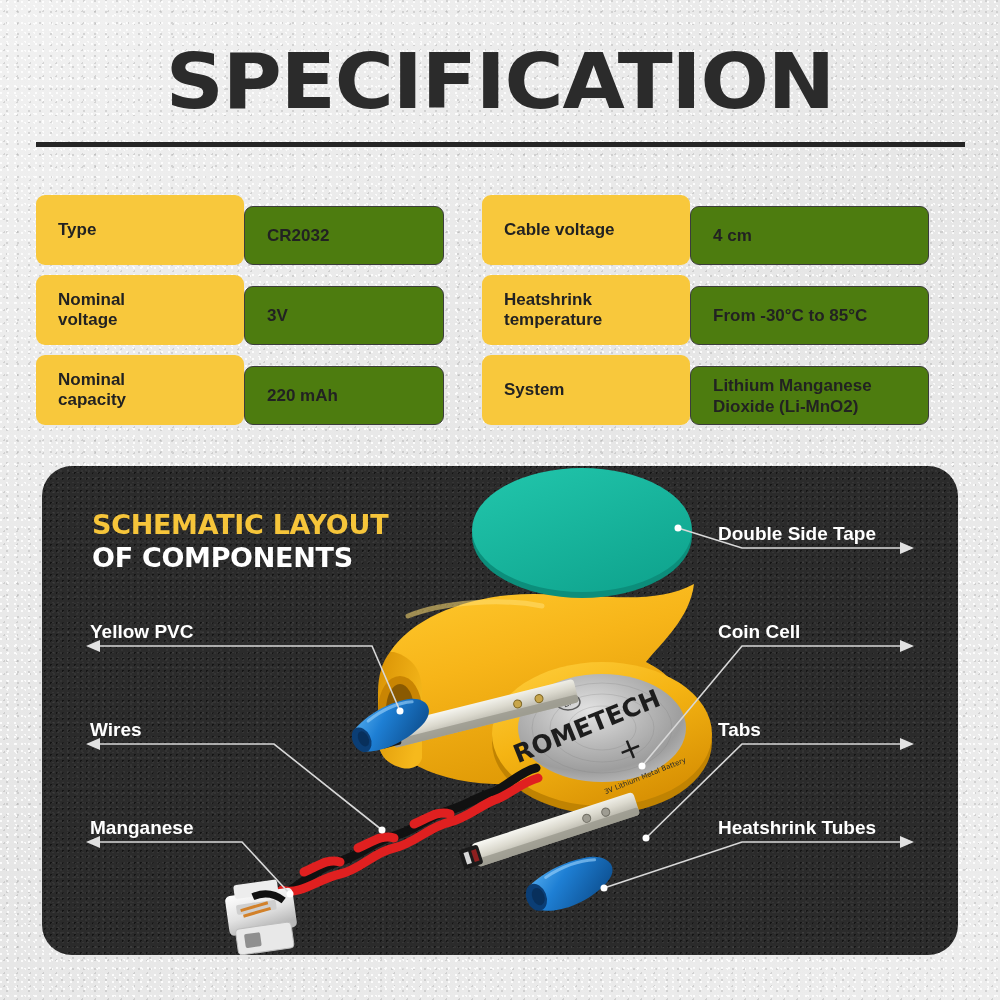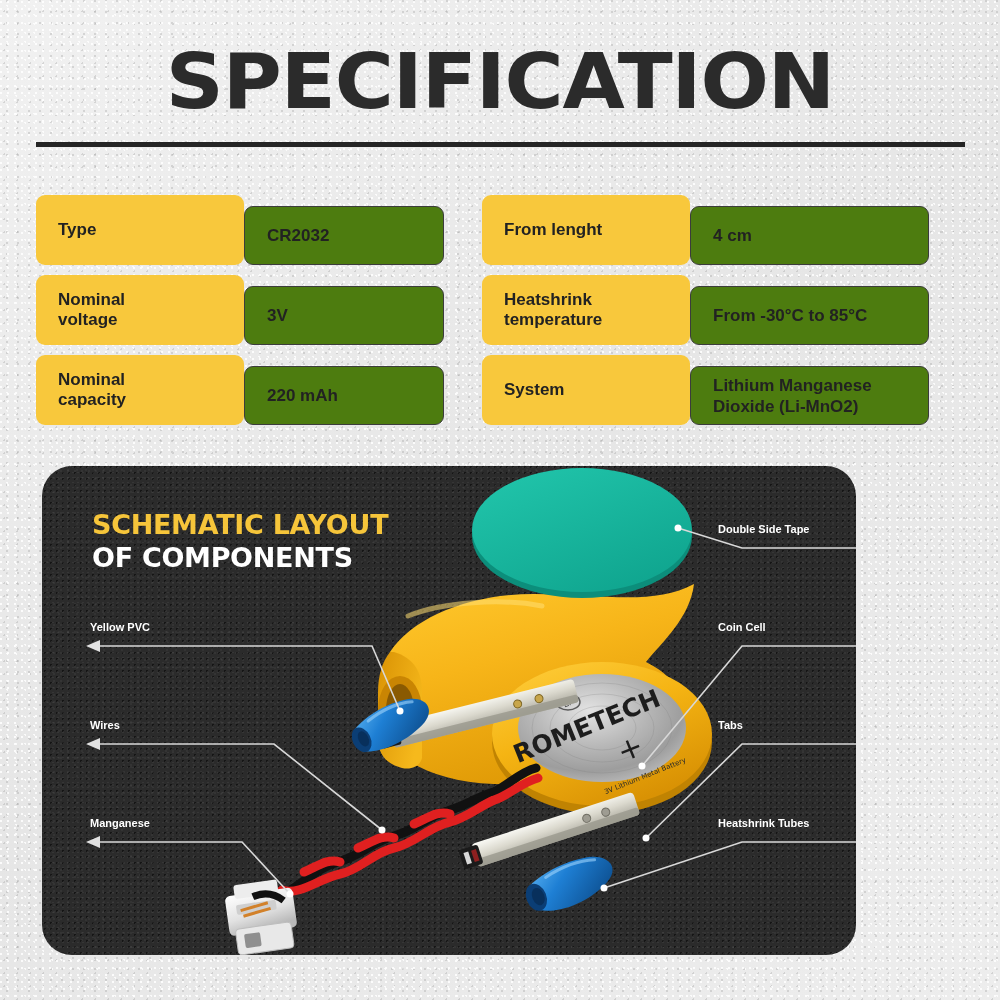--- a/index.html
+++ b/index.html
@@ -86,21 +86,21 @@
     margin-top: 11px;
   }
   .pill .txt { white-space: pre-line; }
   .spacer { }
 
   
   .panel {
     position: absolute;
     left: 42px;
     top: 466px;
-    width: 814px;
+    width: 916px;
     height: 489px;
     border-radius: 30px;
     background-color: #2b2b2b;
     background-image:
       radial-gradient(circle at 20% 30%, rgba(255,255,255,.05) 0 1px, transparent 1px),
       radial-gradient(circle at 70% 70%, rgba(255,255,255,.045) 0 1px, transparent 1px),
       radial-gradient(circle at 45% 15%, rgba(0,0,0,.5) 0 1px, transparent 1px),
       radial-gradient(circle at 88% 44%, rgba(255,255,255,.04) 0 1px, transparent 1px);
     background-size: 5px 5px, 7px 7px, 6px 6px, 9px 9px;
     overflow: hidden;
@@ -115,21 +115,21 @@
     line-height: 33px;
     letter-spacing: -0.3px;
   }
   .panel-heading .l1 { color: #f6c53a; display: block; }
   .panel-heading .l2 { color: #ffffff; display: block; }
 
   
   .callout {
     position: absolute;
     color: #fff;
-    font-size: 11px;
+    font-size: 19px;
     font-weight: bold;
     white-space: nowrap;
   }
   .callout.left  { text-align: center; }
   .callout.right { text-align: left; }
 
   svg.leaders {
     position: absolute;
     inset: 0;
     width: 916px;
@@ -152,21 +152,21 @@
 <div class="spec-grid">
 
   <div class="pill label">
     <span class="txt">Type</span>
     </div>
   <div class="pill value">
     <span class="txt">CR2032</span>
     </div>
   <div class="spacer"></div>
   <div class="pill label">
-    <span class="txt">From lenght</span>
+    <span class="txt">Cable voltage</span>
     </div>
   <div class="pill value">
     <span class="txt">4 cm</span>
     </div>
 
   <div class="pill label">
     <span class="txt">Nominal
 voltage</span>
     </div>
   <div class="pill value">

